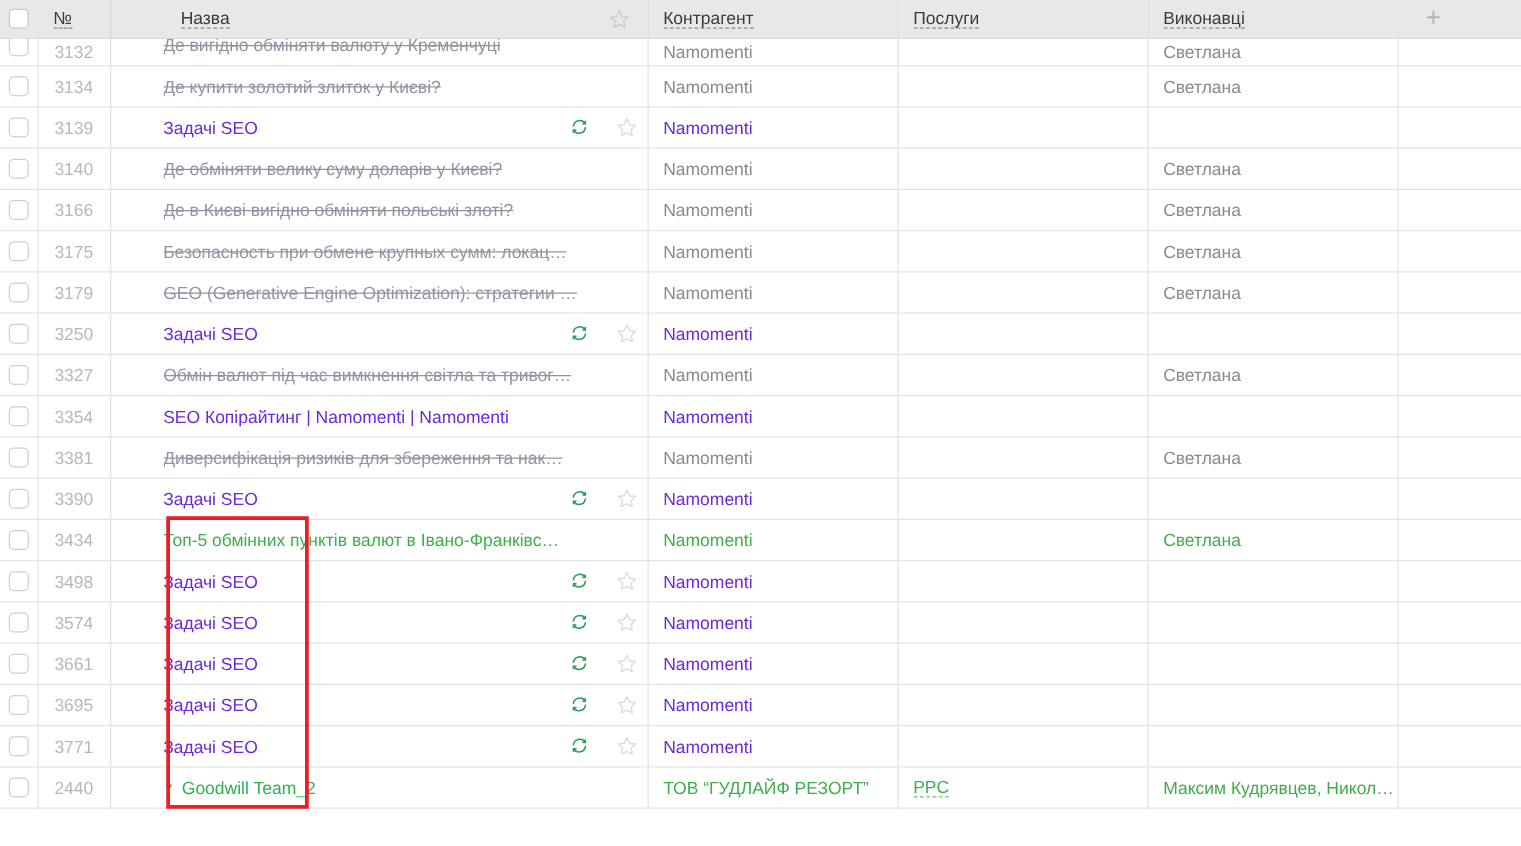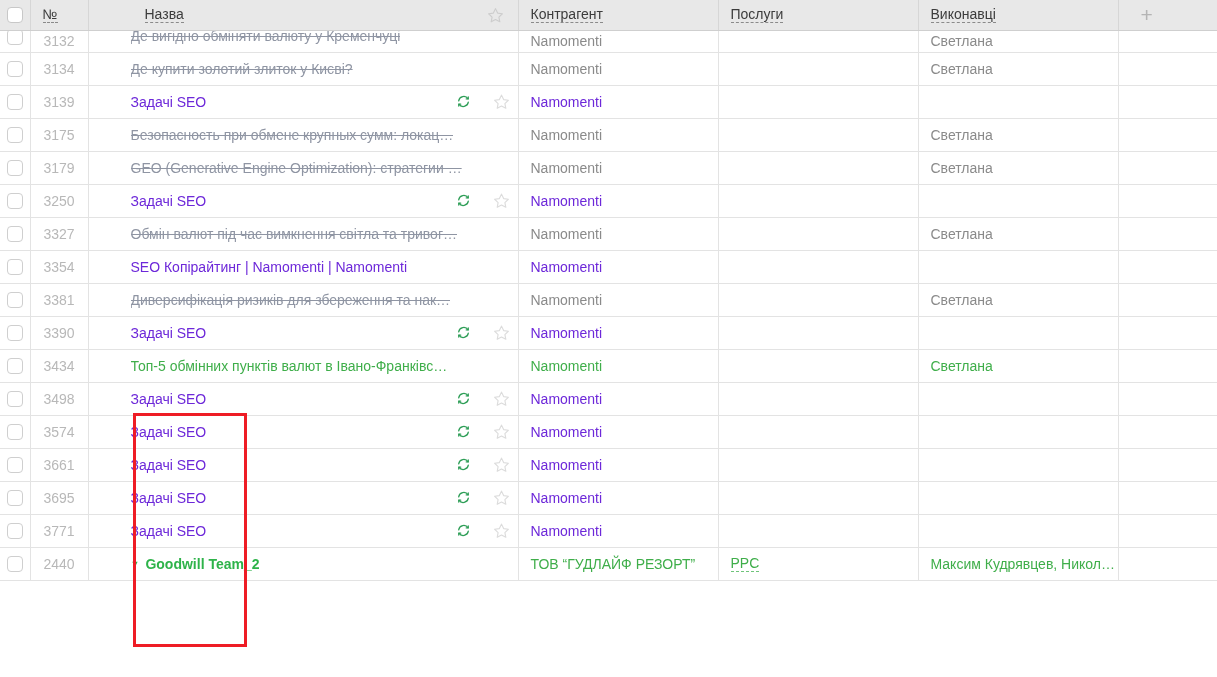--- a/index.html
+++ b/index.html
@@ -135,21 +135,21 @@
 
   
   .t-done   { color: #8f95a3; text-decoration: line-through; }
   .t-teal   { color: #6d28d9; }
   .t-green  { color: #3fae4a; }
   .t-gray   { color: #8a8a8a; }
 
   tbody tr.r-group td { border-bottom: 1px solid #e3e3e3; }
   .group-name {
     color: #2eb34a;
-    font-weight: bold;
+    font-weight: normal;
     font-size: 14px;
   }
   .caret {
     display: inline-block;
     color: #2eb34a;
     font-size: 9px;
     margin-right: 6px;
     vertical-align: middle;
   }
 
@@ -273,20 +273,46 @@
               </span>
             </div>
           </td>
           <td class="td-contr t-teal">Namomenti</td>
           <td class="td-serv"></td>
           <td class="td-exec t-gray"></td>
           <td class="td-plus"></td>
         </tr>
         <tr>
           <td class="td-check"><span class="cbx"></span></td>
+          <td class="td-num">3140</td>
+          <td class="td-name">
+            <div class="name-inner">
+              <span class="name-text t-done">Де обміняти велику суму доларів у Києві?</span>
+            </div>
+          </td>
+          <td class="td-contr t-gray">Namomenti</td>
+          <td class="td-serv"></td>
+          <td class="td-exec t-gray">Светлана</td>
+          <td class="td-plus"></td>
+        </tr>
+        <tr>
+          <td class="td-check"><span class="cbx"></span></td>
+          <td class="td-num">3166</td>
+          <td class="td-name">
+            <div class="name-inner">
+              <span class="name-text t-done">Де в Києві вигідно обміняти польські злоті?</span>
+            </div>
+          </td>
+          <td class="td-contr t-gray">Namomenti</td>
+          <td class="td-serv"></td>
+          <td class="td-exec t-gray">Светлана</td>
+          <td class="td-plus"></td>
+        </tr>
+        <tr>
+          <td class="td-check"><span class="cbx"></span></td>
           <td class="td-num">3175</td>
           <td class="td-name">
             <div class="name-inner">
               <span class="name-text t-done">Безопасность при обмене крупных сумм: локац…</span>
             </div>
           </td>
           <td class="td-contr t-gray">Namomenti</td>
           <td class="td-serv"></td>
           <td class="td-exec t-gray">Светлана</td>
           <td class="td-plus"></td>

